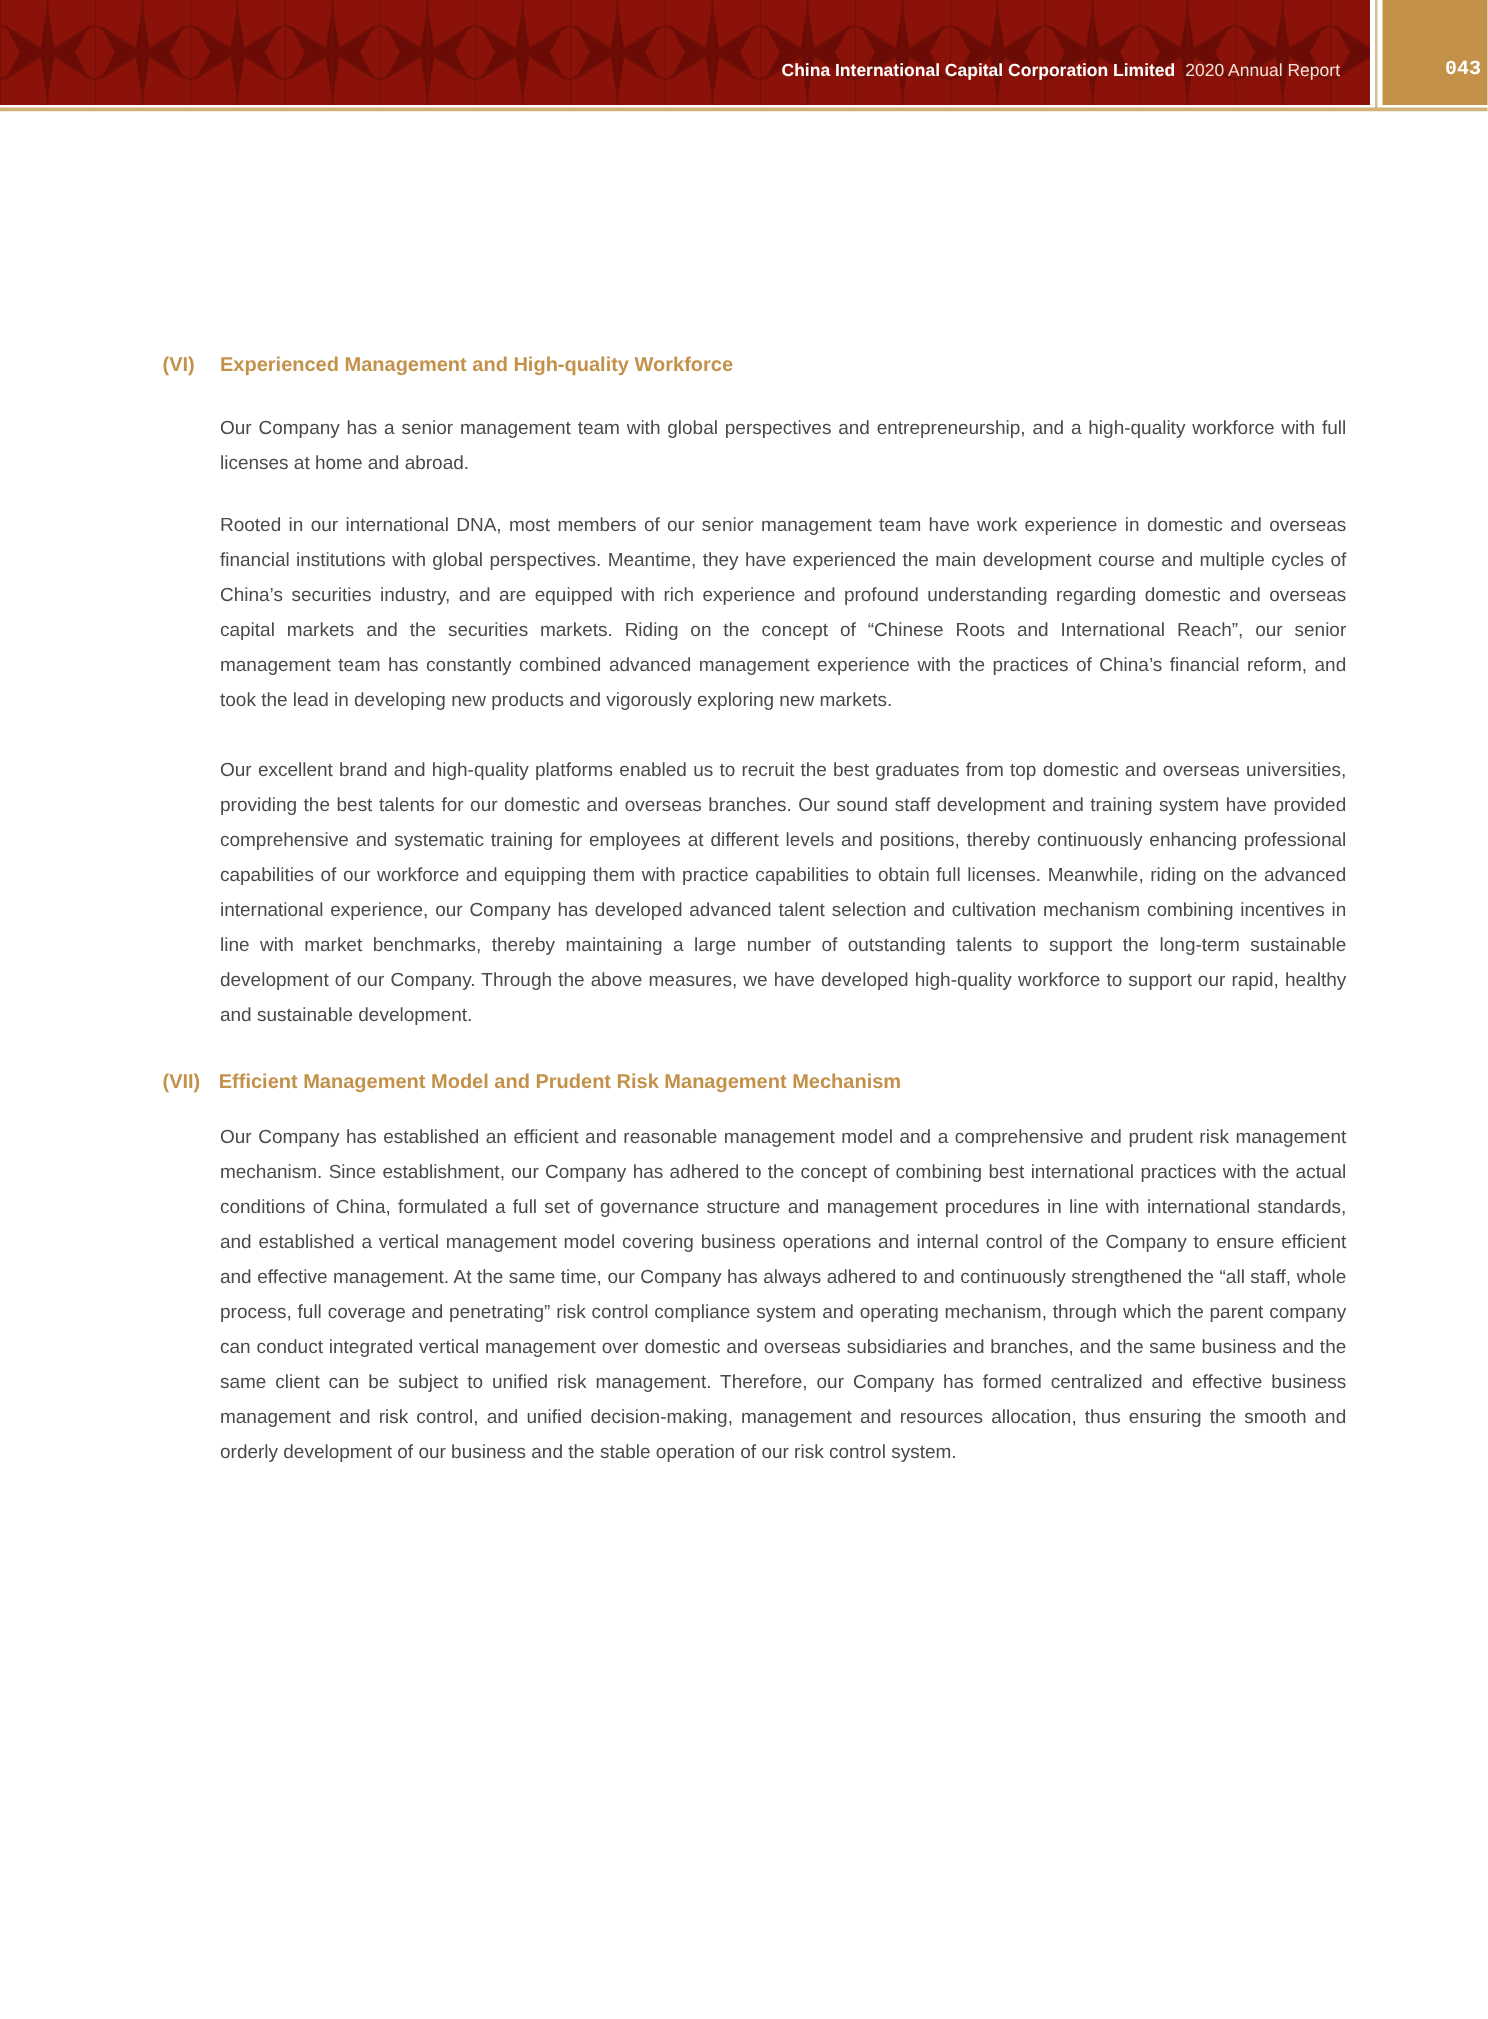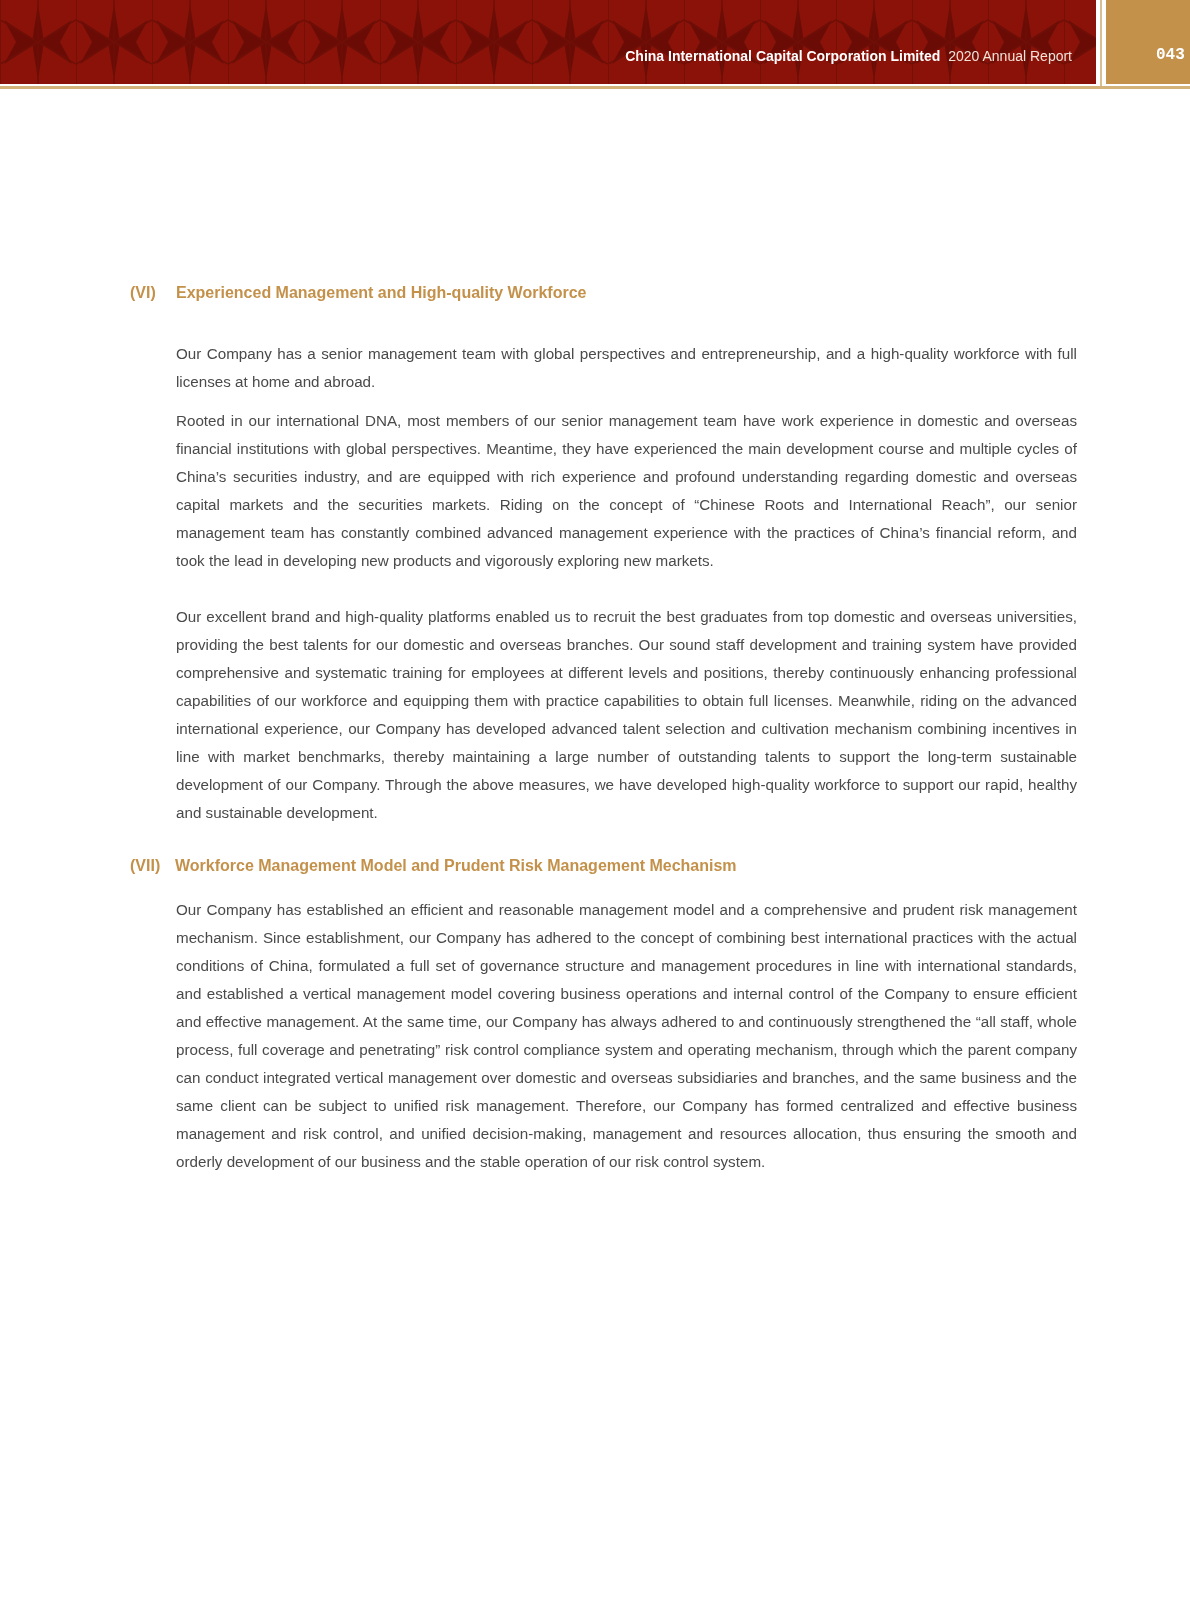--- a/index.html
+++ b/index.html
@@ -58,20 +58,20 @@
   </div>
 </div>
 <div class="divider-v"></div>
 <div class="page-box"></div>
 <div class="page-num">043</div>
 <div class="rule"></div>
 
 <div class="section-heading" style="top:284px;">
   <span class="num">(VI)</span><span>Experienced Management and High-quality Workforce</span>
 </div>
-<p class="para" style="top:340px;">Our Company has a senior management team with global perspectives and entrepreneurship, and a high-quality workforce with full licenses at home and abroad.</p>
+<p class="para" style="top:329px;">Our Company has a senior management team with global perspectives and entrepreneurship, and a high-quality workforce with full licenses at home and abroad.</p>
 <p class="para" style="top:407px;">Rooted in our international DNA, most members of our senior management team have work experience in domestic and overseas financial institutions with global perspectives. Meantime, they have experienced the main development course and multiple cycles of China’s securities industry, and are equipped with rich experience and profound understanding regarding domestic and overseas capital markets and the securities markets. Riding on the concept of “Chinese Roots and International Reach”, our senior management team has constantly combined advanced management experience with the practices of China’s financial reform, and took the lead in developing new products and vigorously exploring new markets.</p>
 <p class="para" style="top:603px;">Our excellent brand and high-quality platforms enabled us to recruit the best graduates from top domestic and overseas universities, providing the best talents for our domestic and overseas branches. Our sound staff development and training system have provided comprehensive and systematic training for employees at different levels and positions, thereby continuously enhancing professional capabilities of our workforce and equipping them with practice capabilities to obtain full licenses. Meanwhile, riding on the advanced international experience, our Company has developed advanced talent selection and cultivation mechanism combining incentives in line with market benchmarks, thereby maintaining a large number of outstanding talents to support the long-term sustainable development of our Company. Through the above measures, we have developed high-quality workforce to support our rapid, healthy and sustainable development.</p>
 
 <div class="section-heading vii" style="top:857px;">
-  <span class="num">(VII)</span><span>Workforce Management Model and Prudent Risk Management Mechanism</span>
+  <span class="num">(VII)</span><span>Efficient Management Model and Prudent Risk Management Mechanism</span>
 </div>
 <p class="para" style="top:896px;">Our Company has established an efficient and reasonable management model and a comprehensive and prudent risk management mechanism. Since establishment, our Company has adhered to the concept of combining best international practices with the actual conditions of China, formulated a full set of governance structure and management procedures in line with international standards, and established a vertical management model covering business operations and internal control of the Company to ensure efficient and effective management. At the same time, our Company has always adhered to and continuously strengthened the “all staff, whole process, full coverage and penetrating” risk control compliance system and operating mechanism, through which the parent company can conduct integrated vertical management over domestic and overseas subsidiaries and branches, and the same business and the same client can be subject to unified risk management. Therefore, our Company has formed centralized and effective business management and risk control, and unified decision-making, management and resources allocation, thus ensuring the smooth and orderly development of our business and the stable operation of our risk control system.</p>
 
 </body></html>

